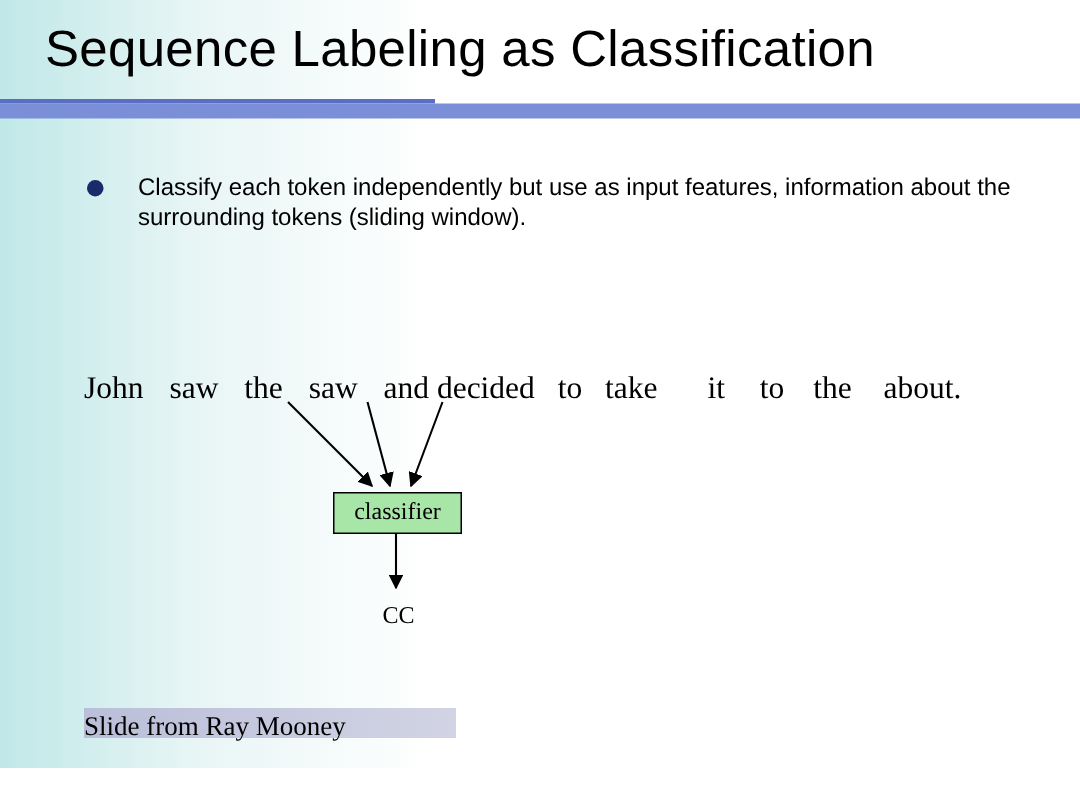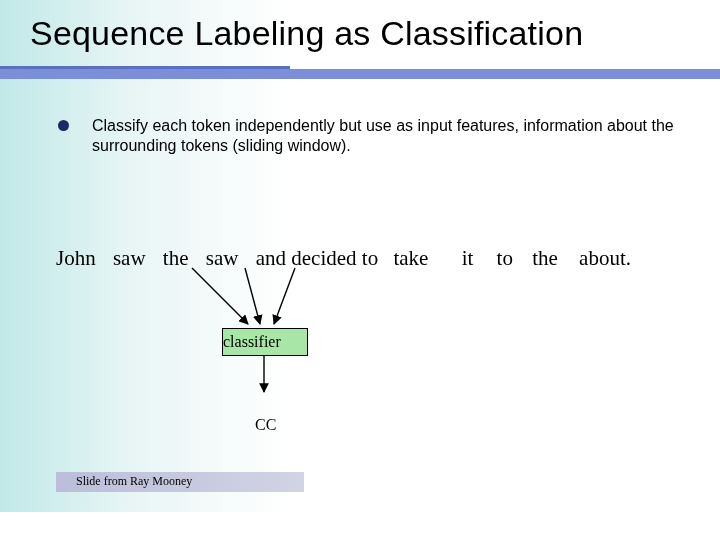--- a/index.html
+++ b/index.html
@@ -10,30 +10,30 @@
 .rule .thick{position:absolute;left:0;top:3px;width:720px;height:10px;background:#7a8fd8}
 .body{position:absolute;left:92px;top:116px;width:600px;font-size:16px;line-height:1.25}
 .bullet-dot{position:absolute;left:58px;top:120px;width:11px;height:11px;border-radius:50%;background:#1a2a6a}
 .sentence{position:absolute;left:56px;top:246px;font-family:"Times New Roman",Times,serif;font-size:21px;white-space:nowrap}
 .sentence span{display:inline-block}
 .w-john{margin-right:12px}
 .w-saw1{margin-right:12px}
 .w-the1{margin-right:12px}
 .w-saw2{margin-right:12px}
 .w-and{margin-right:0}
-.w-decided{margin-right:0}
+.w-decided{margin-right:10px}
 .w-to1{margin-right:10px}
 .w-take{margin-right:28px}
 .w-it{margin-right:18px}
 .w-to2{margin-right:14px}
 .w-the2{margin-right:16px}
-.classifier-box{position:absolute;left:222px;top:328px;width:84px;height:26px;border:1px solid #000;background:#a8e6a8;font-family:"Times New Roman",Times,serif;font-size:16px;line-height:26px}
-.cc-label{position:absolute;left:255px;top:416px;font-family:"Times New Roman",Times,serif;font-size:16px}
+.classifier-box{position:absolute;left:222px;top:328px;width:84px;height:26px;border:1px solid #000;background:#a8e6a8;font-family:"Times New Roman",Times,serif;font-size:16px;text-align:center;line-height:26px}
+.cc-label{position:absolute;left:255px;top:402px;font-family:"Times New Roman",Times,serif;font-size:16px}
 svg.arrows{position:absolute;left:0;top:0;width:720px;height:540px;pointer-events:none}
-.attrib{position:absolute;left:56px;bottom:20px;width:248px;height:20px;background:linear-gradient(90deg,#babed8,#d2d4e4);font-family:"Times New Roman",Times,serif;font-size:12px;padding:2px 20px;box-sizing:border-box}
+.attrib{position:absolute;left:56px;bottom:20px;width:248px;height:20px;background:linear-gradient(90deg,#babed8,#d2d4e4);font-family:"Times New Roman",Times,serif;font-size:18px;padding:2px 0;box-sizing:border-box}
 </style>
 </head>
 <body>
 
 <div class="slide">
 
   <div class="title">Sequence Labeling as Classification</div>
 
   <div class="rule">
     <div class="thin"></div>

